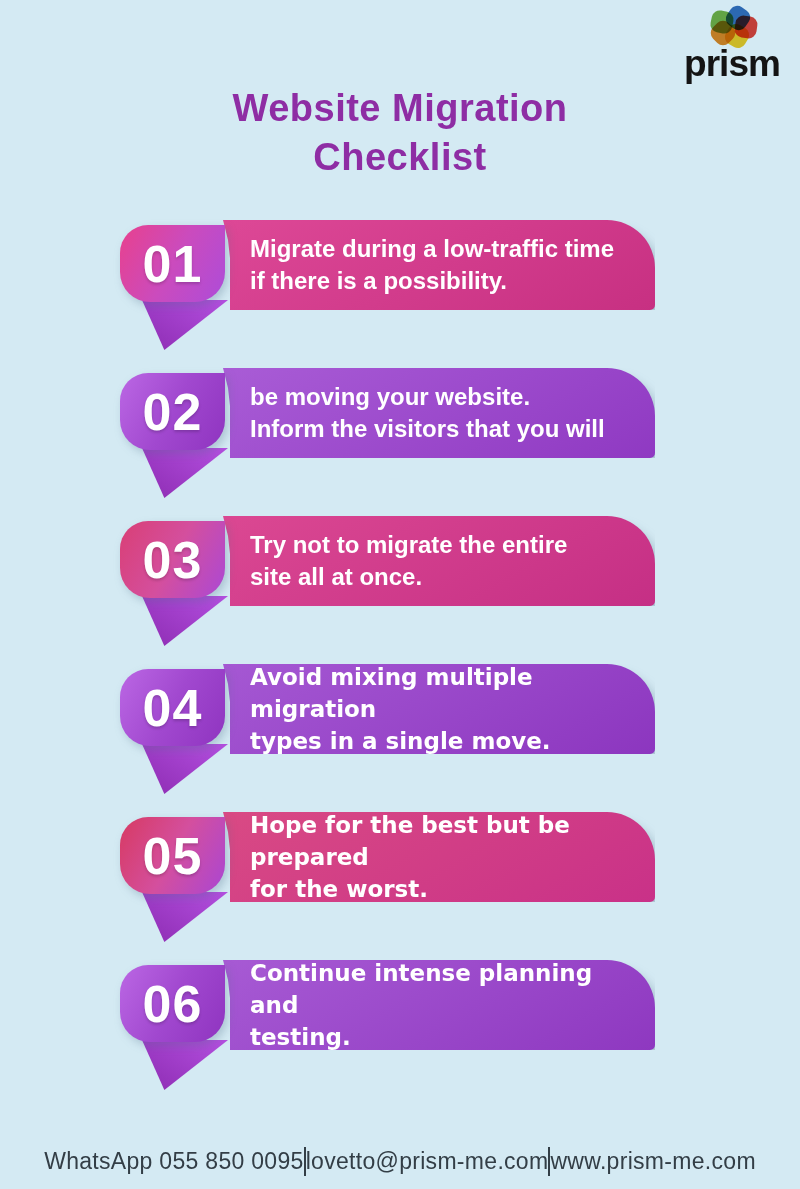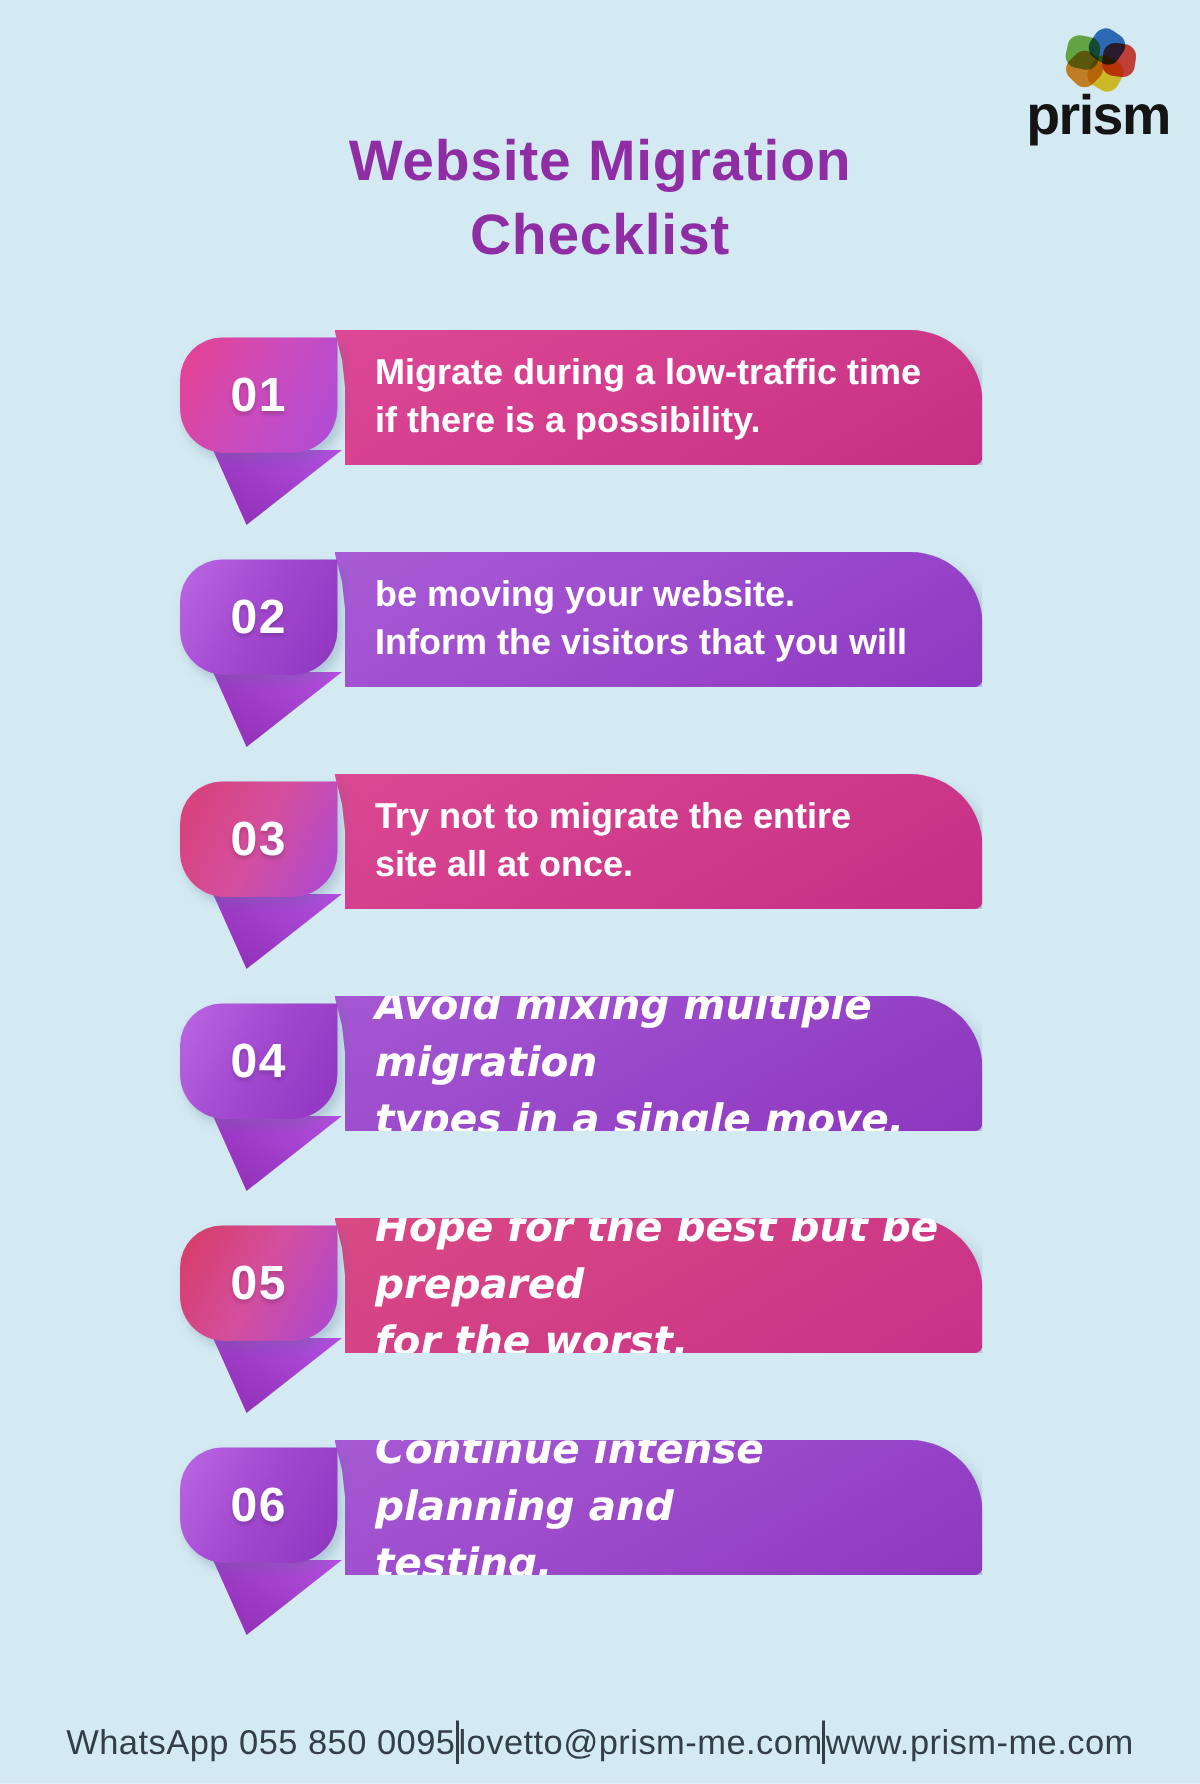--- a/index.html
+++ b/index.html
@@ -2,55 +2,55 @@
 <html><head>
 <meta charset="utf-8">
 <style>
   html,body{margin:0;padding:0;}
   body{
     width:800px;height:1189px;position:relative;overflow:hidden;
     font-family:"Liberation Sans",sans-serif;
     background:#d4eaf3;
   }
   
-  .logo{position:absolute;top:20px;right:8px;width:120px;text-align:center;}
+  .logo{position:absolute;top:7px;right:8px;width:120px;text-align:center;}
   .pinwheel{position:relative;width:58px;height:42px;margin:0 auto;}
   .petal{position:absolute;width:22px;height:22px;border-radius:8px;mix-blend-mode:multiply;opacity:.95;}
   .brand{font-size:37px;font-weight:bold;color:#141414;letter-spacing:-1px;line-height:1;margin-top:-4px;}
   
   .title{position:absolute;top:84px;left:0;width:100%;text-align:center;
     font-weight:bold;font-size:38px;line-height:1.28;letter-spacing:.5px;}
   
   .list{position:absolute;top:220px;left:120px;width:535px;}
   .row{position:relative;height:90px;margin-bottom:58px;width:535px;}
   .bubble{
     position:absolute;left:0;top:5px;width:105px;height:77px;z-index:2;
     border-radius:28px 0 30px 30px;
     display:flex;align-items:center;justify-content:center;
     filter:drop-shadow(3px 4px 4px rgba(80,110,135,.30));
   }
-  .bubble-num{color:#fff;font-size:32px;font-weight:bold;letter-spacing:1px;
+  .bubble-num{color:#fff;font-size:52px;font-weight:bold;letter-spacing:1px;
     text-shadow:0 2px 3px rgba(0,0,0,.18);}
   .tail{
     position:absolute;left:22px;top:80px;width:86px;height:50px;z-index:1;
     clip-path:polygon(0 0,100% 0,26% 100%);
     filter:drop-shadow(2px 3px 3px rgba(80,110,135,.25));
   }
   .bar{
     position:absolute;left:103px;top:0;width:432px;height:90px;z-index:0;
     border-radius:0 48px 5px 0;
     clip-path:polygon(0 0,100% 0,100% 100%,7px 100%,7px 38px,5px 20px,2px 8px,0 0);
     display:flex;align-items:center;
     padding:0 28px 0 27px;box-sizing:border-box;
     filter:drop-shadow(6px 8px 5px rgba(90,120,140,.35));
   }
   .bar-text{color:#fff;font-weight:bold;font-size:24px;line-height:1.33;}
   .bar-text span{display:block;}
   
-  .row:nth-child(n+4) .bar-text{font-family:"DejaVu Sans",sans-serif;font-size:27px;line-height:1.4;font-style:italic;}
+  .row:nth-child(n+4) .bar-text{font-family:"DejaVu Sans",sans-serif;font-size:23px;line-height:1.4;}
   
   .footer{
     position:absolute;bottom:13px;left:0;width:100%;
     display:flex;justify-content:center;align-items:center;
     font-size:23px;color:#333e46;letter-spacing:.3px;
   }
   .sep{width:2px;height:29px;background:#333e46;}
 </style>
 </head>
 <body style="background: rgb(212, 234, 243);">

